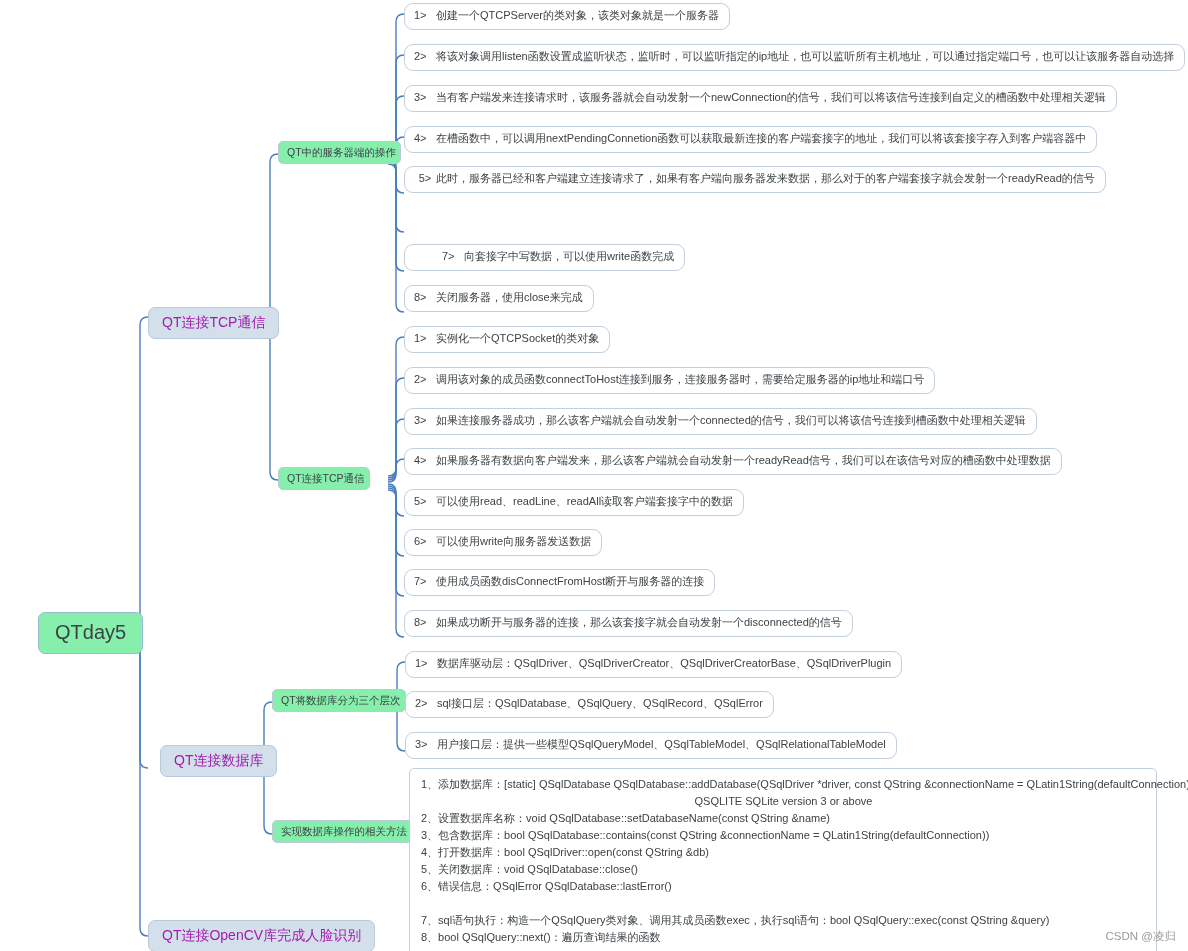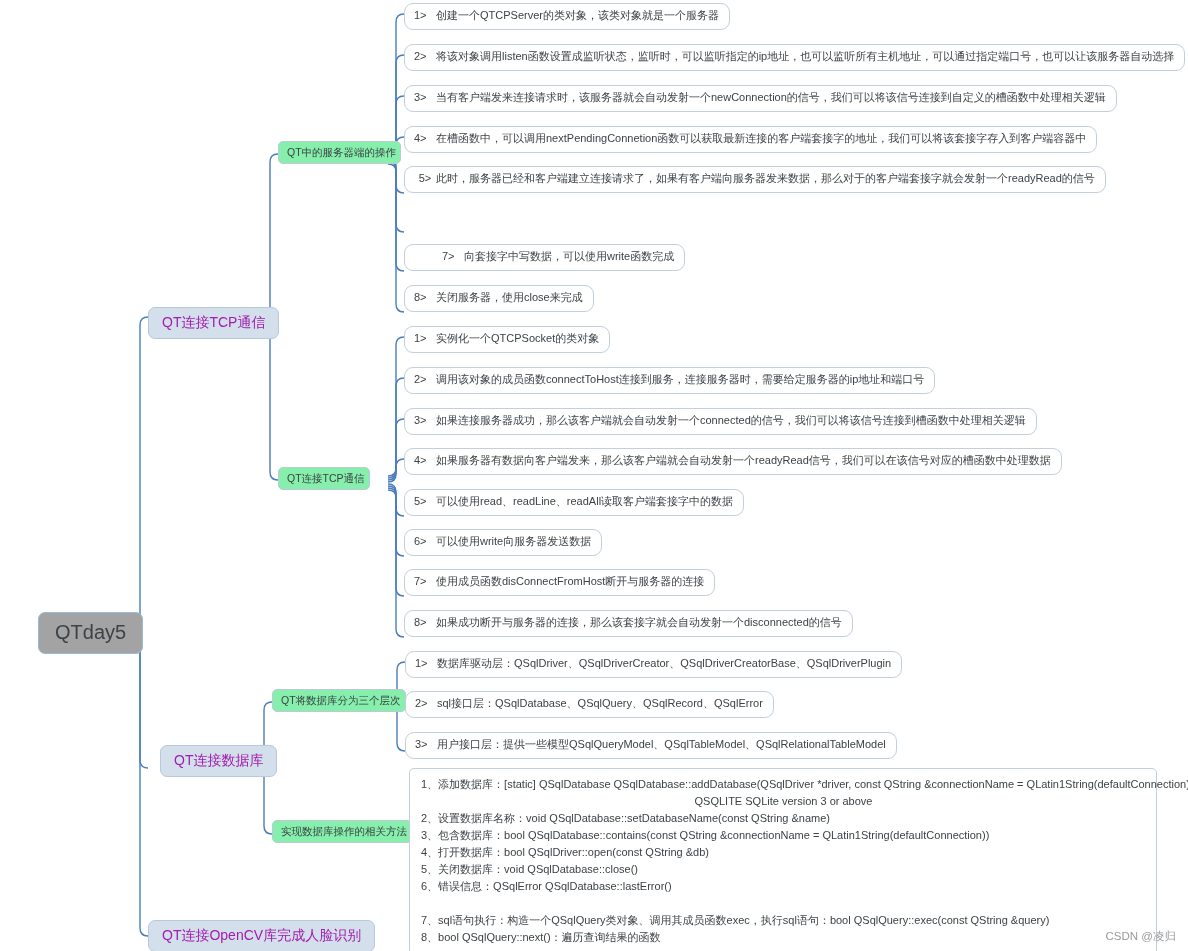--- a/index.html
+++ b/index.html
@@ -11,21 +11,21 @@
     overflow:hidden;
     position:relative;
   }
   #canvas{position:absolute;left:0;top:0;width:1188px;height:951px;}
   svg.links{position:absolute;left:0;top:0;width:1188px;height:951px;pointer-events:none;}
 
   .node{position:absolute;box-sizing:border-box;}
 
   
   .root{
-    background:#a3a3a3;
+    background:#86efac;
     border:1px solid #9bbbd4;
     border-radius:7px;
     color:#3c4246;
     font-size:20px;
     padding:7px 16px 9px 16px;
     line-height:1.2;
     white-space:nowrap;
   }
   
   .lvl1{

